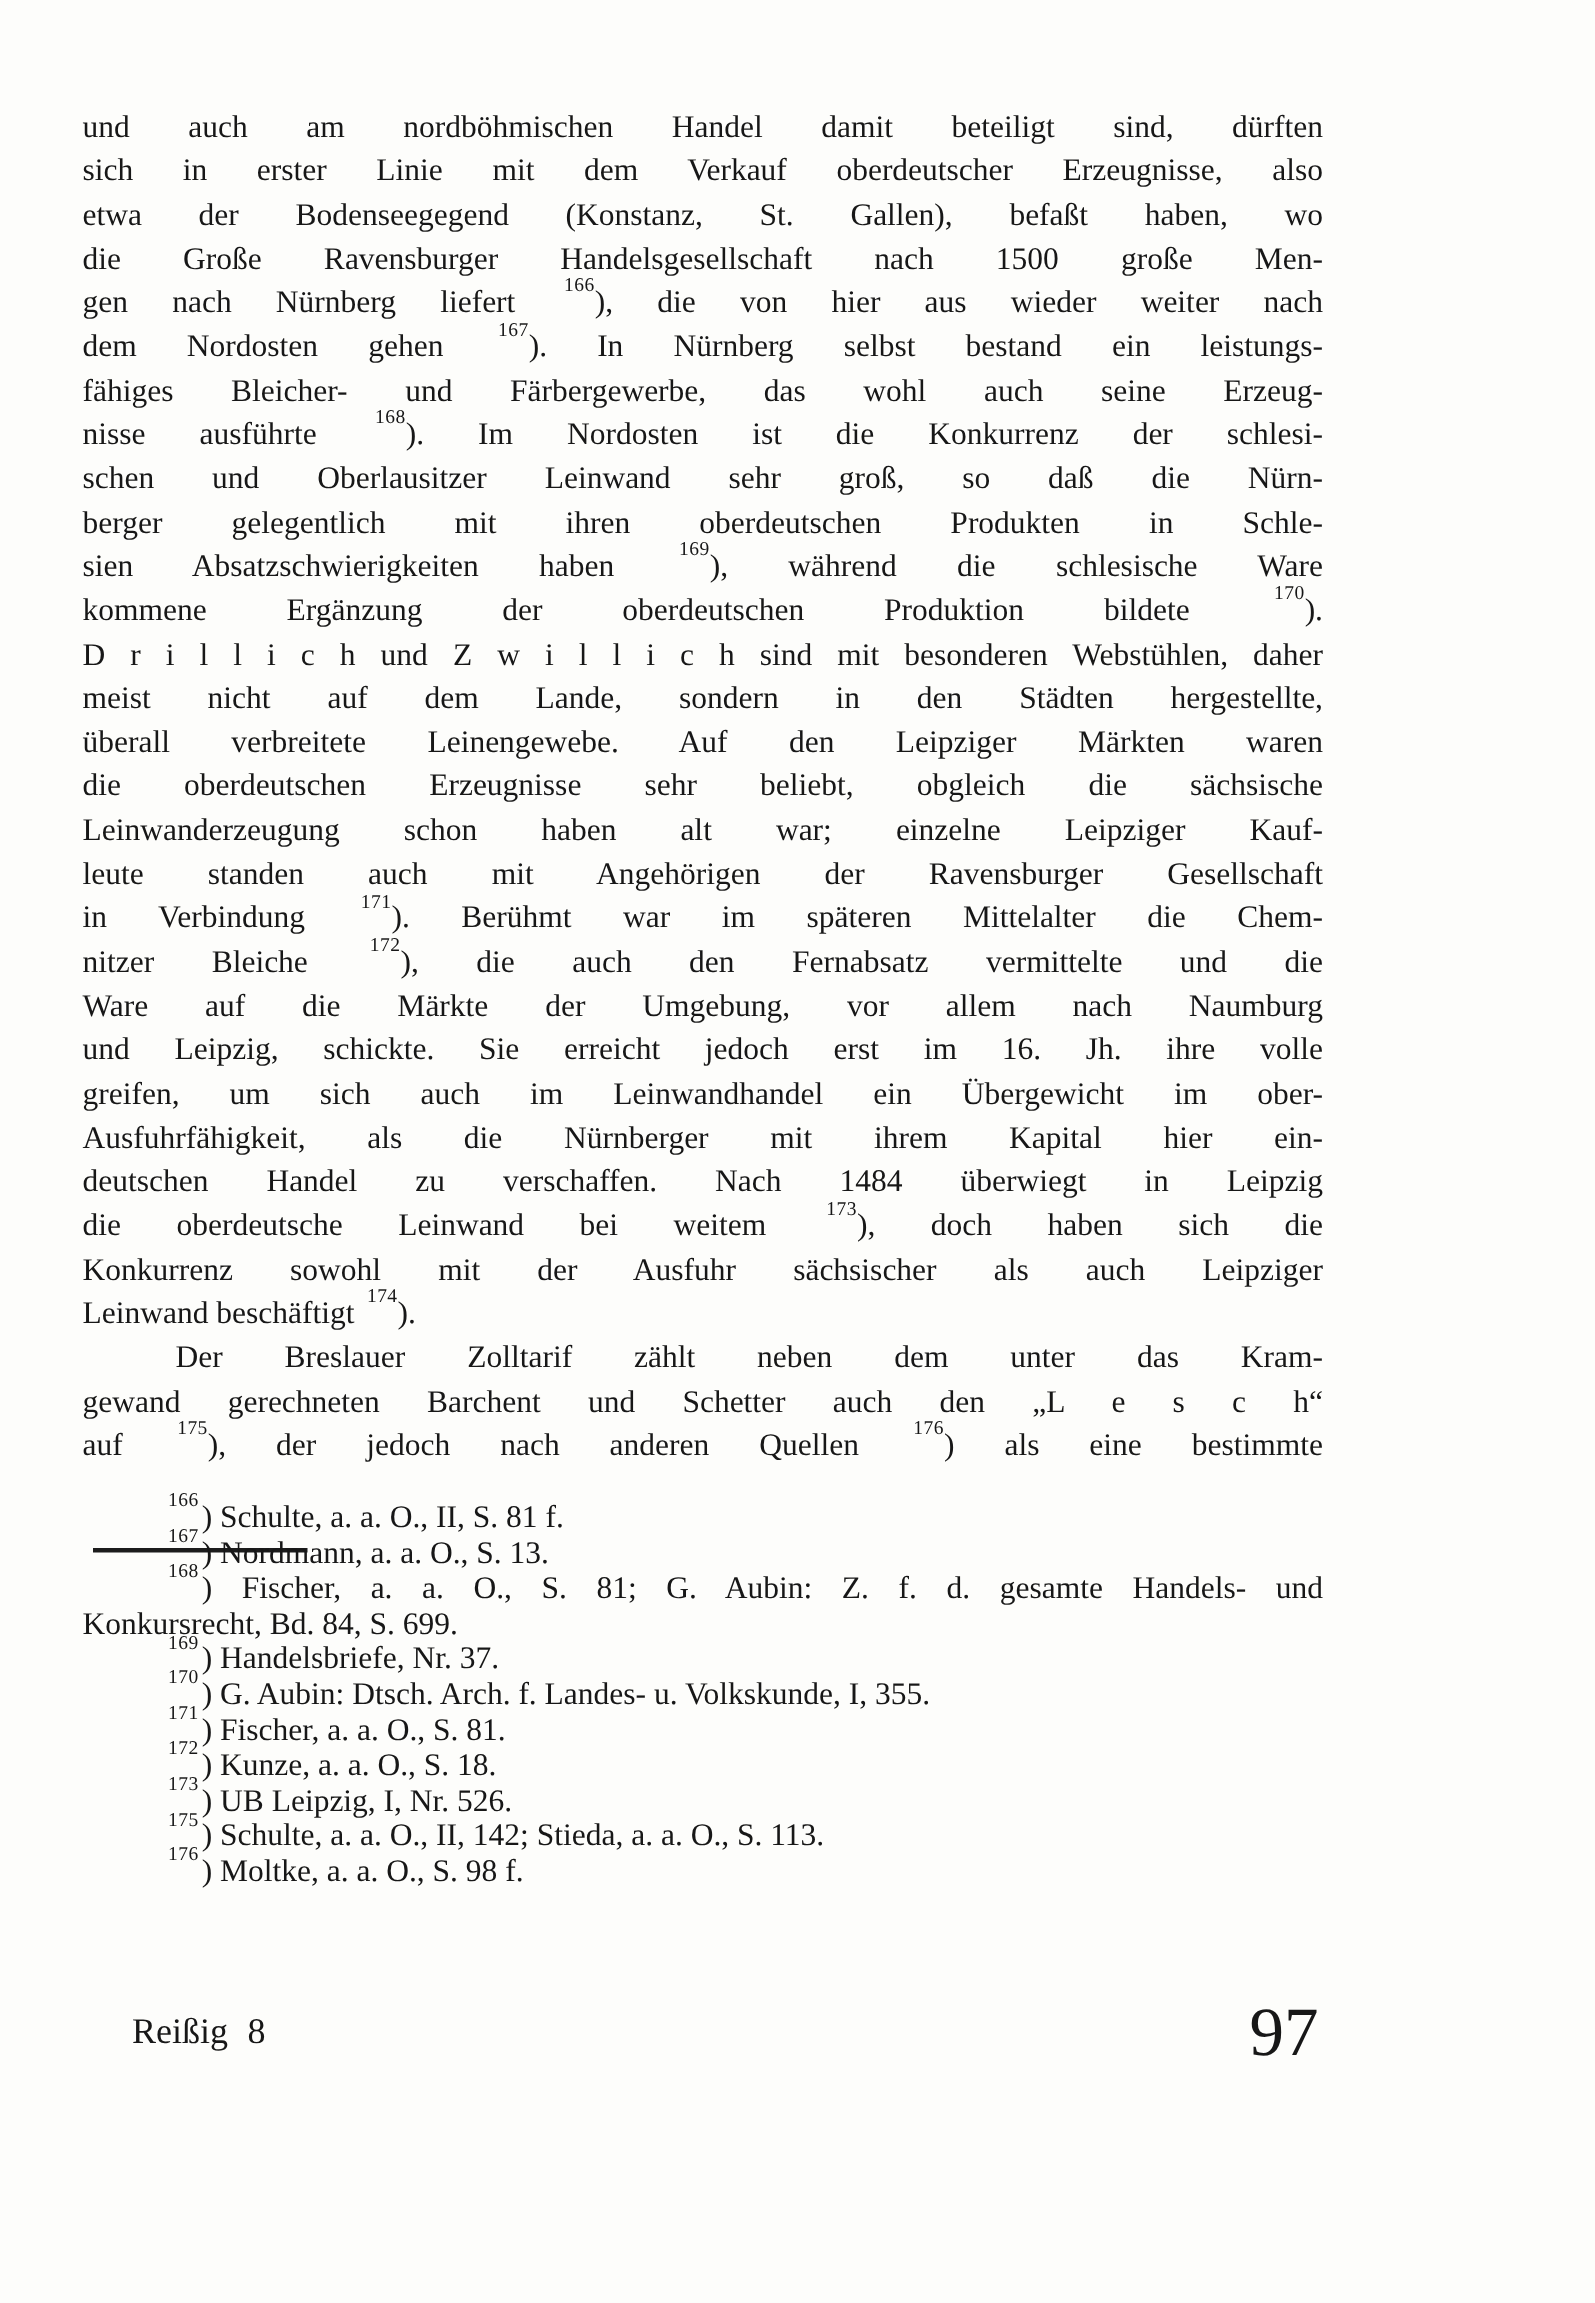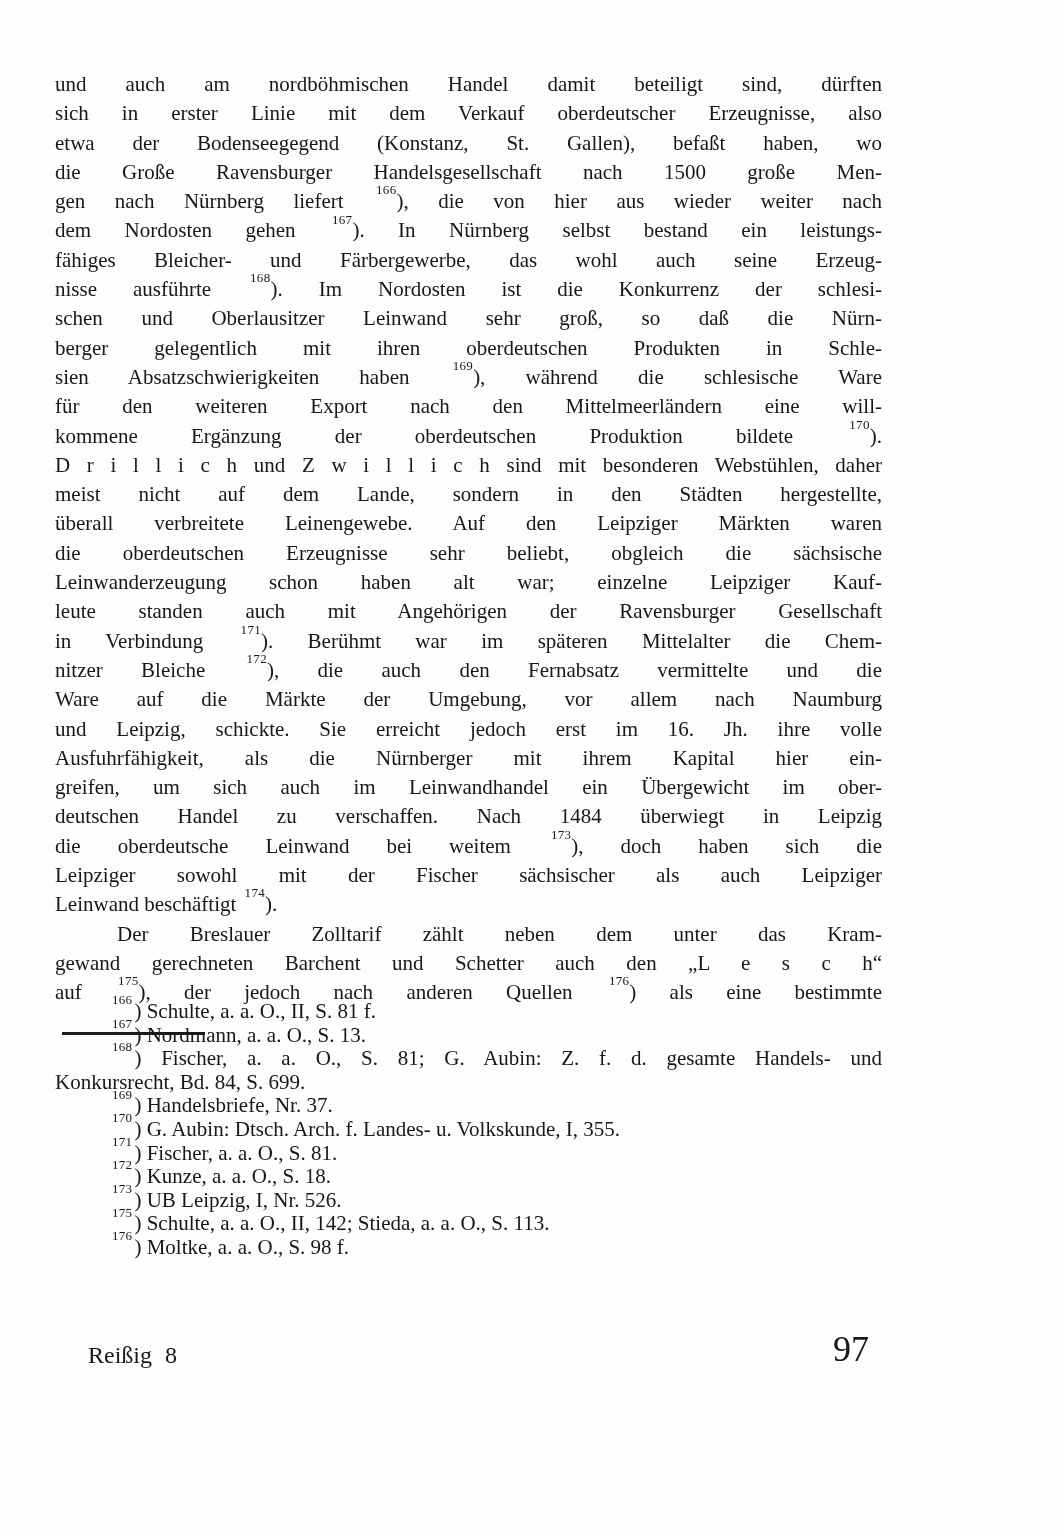--- a/index.html
+++ b/index.html
@@ -54,57 +54,56 @@
   .fnotes sup.fnref { margin-right: 2px; }
   .signature {
     position: absolute;
     left: 88px; top: 1342px;
     font-size: 24px;
     word-spacing: 7px;
   }
   .pagenum {
     position: absolute;
     left: 833px; top: 1328px;
-    font-size: 36px;
+    font-size: 46px;
   }
 </style>
 </head>
 <body>
 
 <div class="page">
 
   <div class="main" id="main-text">
       <div class="line j">und auch am nordböhmischen Handel damit beteiligt sind, dürften</div>
       <div class="line j">sich in erster Linie mit dem Verkauf oberdeutscher Erzeugnisse, also</div>
       <div class="line j">etwa der Bodenseegegend (Konstanz, St. Gallen), befaßt haben, wo</div>
       <div class="line j">die Große Ravensburger Handelsgesellschaft nach 1500 große Men-</div>
       <div class="line j">gen nach Nürnberg liefert <sup class="fnref">166</sup>), die von hier aus wieder weiter nach</div>
       <div class="line j">dem Nordosten gehen <sup class="fnref">167</sup>). In Nürnberg selbst bestand ein leistungs-</div>
       <div class="line j">fähiges Bleicher- und Färbergewerbe, das wohl auch seine Erzeug-</div>
       <div class="line j">nisse ausführte <sup class="fnref">168</sup>). Im Nordosten ist die Konkurrenz der schlesi-</div>
       <div class="line j">schen und Oberlausitzer Leinwand sehr groß, so daß die Nürn-</div>
       <div class="line j">berger gelegentlich mit ihren oberdeutschen Produkten in Schle-</div>
       <div class="line j">sien Absatzschwierigkeiten haben <sup class="fnref">169</sup>), während die schlesische Ware</div>
-      <div class="line j">für den weiteren Export nach den Mittelmeerländern eine will-</div>
       <div class="line j">kommene Ergänzung der oberdeutschen Produktion bildete <sup class="fnref">170</sup>).</div>
       <div class="line j">D r i l l i c h und Z w i l l i c h sind mit besonderen Webstühlen, daher</div>
       <div class="line j">meist nicht auf dem Lande, sondern in den Städten hergestellte,</div>
       <div class="line j">überall verbreitete Leinengewebe. Auf den Leipziger Märkten waren</div>
       <div class="line j">die oberdeutschen Erzeugnisse sehr beliebt, obgleich die sächsische</div>
       <div class="line j">Leinwanderzeugung schon haben alt war; einzelne Leipziger Kauf-</div>
       <div class="line j">leute standen auch mit Angehörigen der Ravensburger Gesellschaft</div>
       <div class="line j">in Verbindung <sup class="fnref">171</sup>). Berühmt war im späteren Mittelalter die Chem-</div>
       <div class="line j">nitzer Bleiche <sup class="fnref">172</sup>), die auch den Fernabsatz vermittelte und die</div>
       <div class="line j">Ware auf die Märkte der Umgebung, vor allem nach Naumburg</div>
       <div class="line j">und Leipzig, schickte. Sie erreicht jedoch erst im 16. Jh. ihre volle</div>
+      <div class="line j">greifen, um sich auch im Leinwandhandel ein Übergewicht im ober-</div>
       <div class="line j">Ausfuhrfähigkeit, als die Nürnberger mit ihrem Kapital hier ein-</div>
-      <div class="line j">greifen, um sich auch im Leinwandhandel ein Übergewicht im ober-</div>
       <div class="line j">deutschen Handel zu verschaffen. Nach 1484 überwiegt in Leipzig</div>
       <div class="line j">die oberdeutsche Leinwand bei weitem <sup class="fnref">173</sup>), doch haben sich die</div>
-      <div class="line j">Leipziger sowohl mit der Fischer sächsischer als auch Leipziger</div>
+      <div class="line j">Konkurrenz sowohl mit der Ausfuhr sächsischer als auch Leipziger</div>
       <div class="line">Leinwand beschäftigt <sup class="fnref">174</sup>).</div>
       <div class="line j ind">Der Breslauer Zolltarif zählt neben dem unter das Kram-</div>
       <div class="line j">gewand gerechneten Barchent und Schetter auch den „L e s c h“</div>
       <div class="line j">auf <sup class="fnref">175</sup>), der jedoch nach anderen Quellen <sup class="fnref">176</sup>) als eine bestimmte</div>
     </div>
 
   <div class="separator"></div>
 
   <div class="fnotes" id="footnotes">
       <div class="line ind"><sup class="fnref">166</sup>) Schulte, a. a. O., II, S. 81 f.</div>

